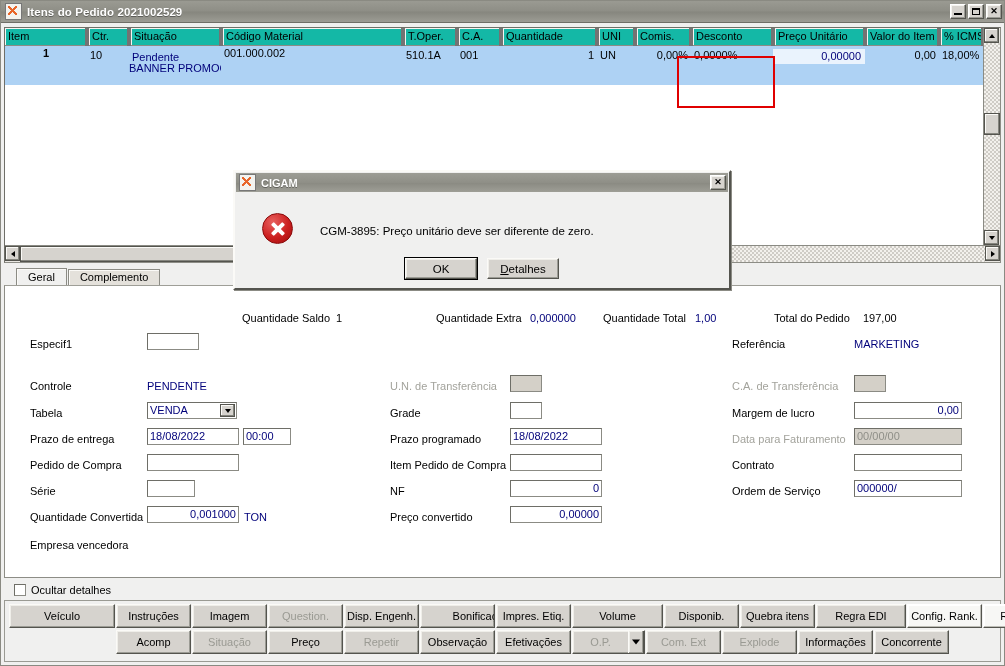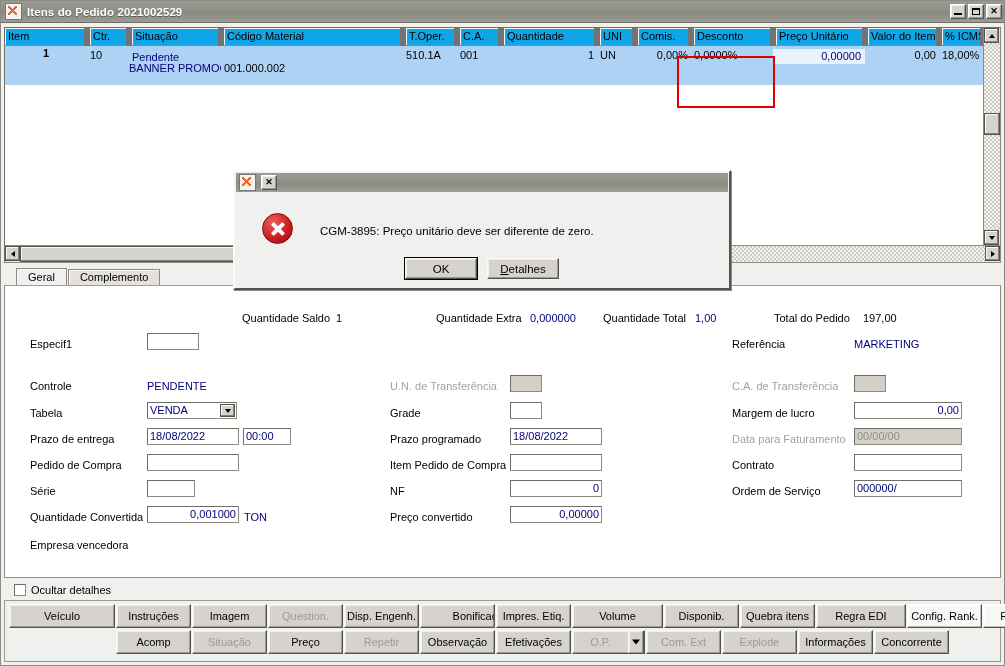--- a/index.html
+++ b/index.html
@@ -113,22 +113,22 @@
     box-sizing: border-box;
     position: relative;
     display: flex;
     flex-direction: column;
   }
   #grid-top { flex: 1; display: flex; overflow: hidden; }
   #grid-main { flex: 1; position: relative; overflow: hidden; background:#fff; }
 
   table.grid { border-collapse: collapse; width: 100%; table-layout: fixed; }
   table.grid th {
-    background: #0ea5e9;
-    border-right: 6px solid #737373;
+    background: #14b8a6;
+    border-right: 4px solid #737373;
     border-bottom: 1px solid #8b8b84;
     box-shadow: inset 1px 1px 0 #f6f5f1;
     font-weight: normal;
     font-size: 11px;
     text-align: left;
     padding: 2px 3px;
     height: 17px;
     box-sizing: border-box;
     white-space: nowrap;
     overflow: hidden;
@@ -532,21 +532,21 @@
               </tr>
             </thead>
             <tbody>
               <tr class="grid-row">
                 <td class="item-no c-black">1</td>
                 <td class="c-blue" style="padding-top:3px">10</td>
                 <td class="sit-wrap" style="padding-top:5px">
                   <span class="c-blue">Pendente</span>
                   <span class="sit-desc">BANNER PROMOCIONAL</span>
                 </td>
-                <td class="c-blue" style="padding-top:16px">001.000.002</td>
+                <td class="c-blue" style="padding-top:1px">001.000.002</td>
                 <td class="c-blue" style="padding-top:3px">510.1A</td>
                 <td class="c-blue" style="padding-top:3px">001</td>
                 <td class="c-blue cell-num" style="padding-top:3px">1</td>
                 <td class="c-blue" style="padding-top:3px">UN</td>
                 <td class="c-gray cell-num" style="padding-top:3px">0,00%</td>
                 <td class="c-blue" style="padding-top:3px">0,0000%</td>
                 <td style="padding-top:3px">
                   <span class="price-box c-blue">0,00000</span>
                 </td>
                 <td class="c-blue cell-num" style="padding-top:3px">0,00</td>
@@ -760,20 +760,21 @@
           </div>
       </div>
     </div>
 
   </div>
 </div>
 
 <div id="modal">
   <div id="modal-title">
     <span class="title-icon"></span>
+    <span id="modal-title-text">CIGAM</span>
     <span class="win-btn glyph-close">✕</span>
   </div>
   <div id="modal-body">
     <div id="err-icon"></div>
     <div id="modal-msg">CGM-3895: Preço unitário deve ser diferente de zero.</div>
     <div id="modal-buttons">
       <div class="mbtn default">OK</div>
       <div class="mbtn">
           <u>D</u>
           <span>etalhes</span>

